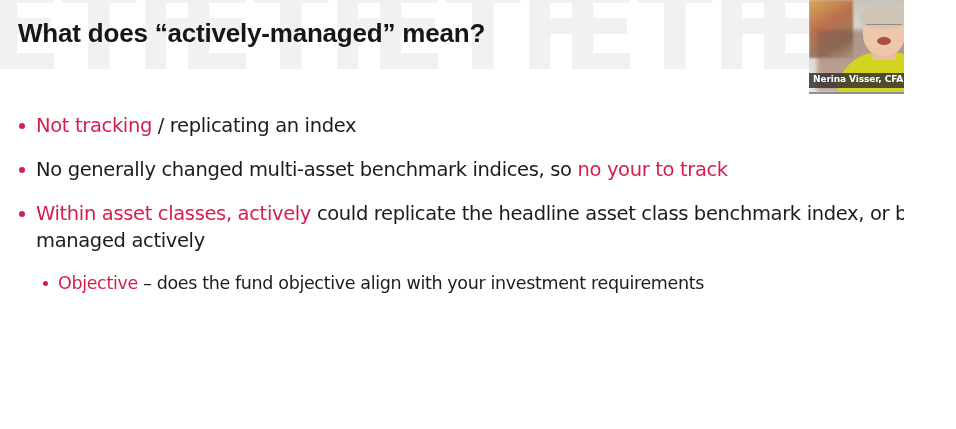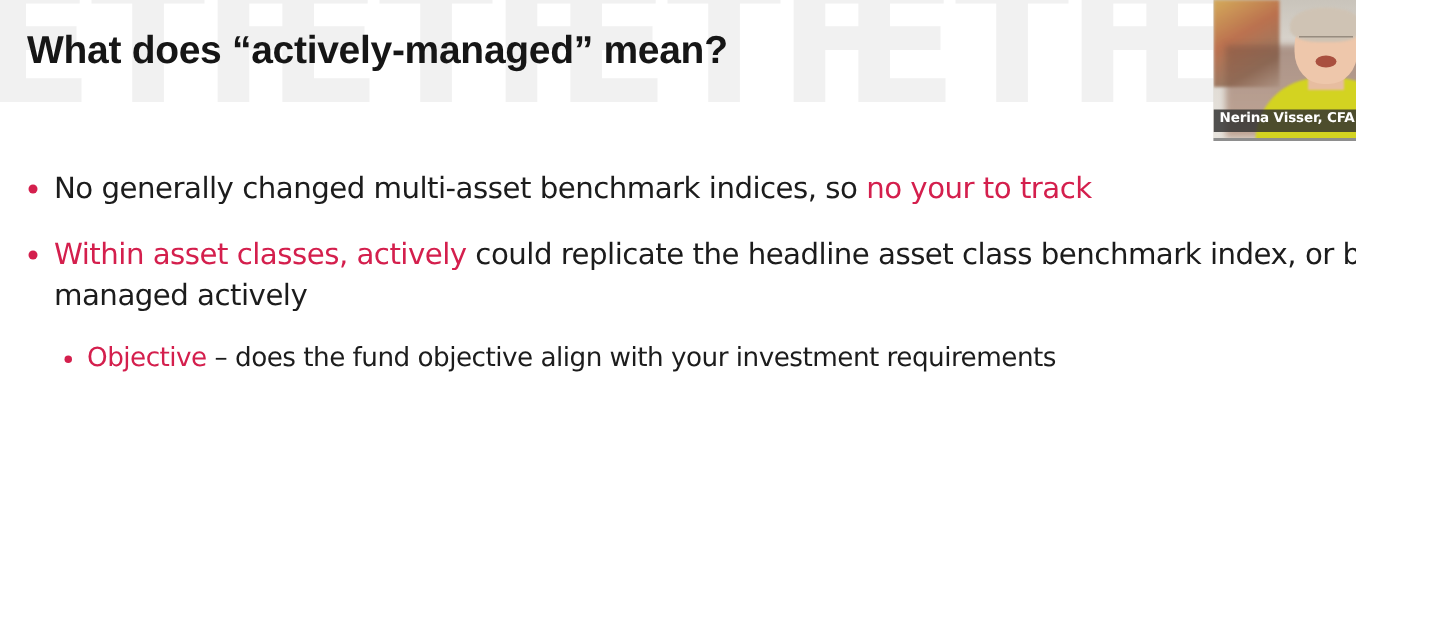--- a/index.html
+++ b/index.html
@@ -221,18 +221,19 @@
     <div id="video-body"></div>
     <div id="video-neck"></div>
     <div id="video-head"></div>
     <div id="video-hair"></div>
     <div id="video-glasses"></div>
     <div id="video-mouth"></div>
     <div id="name-label">Nerina Visser, CFA</div>
   </div>
 
   <div id="bullet-list">
+      <div class="bullet-row"><span class="dot"></span><span class="bullet-text txt-accent">Not tracking</span><span class="bullet-text txt-body"> / replicating an index</span></div>
       <div class="bullet-row"><span class="dot"></span><span class="bullet-text txt-body">No generally changed multi-asset benchmark indices, so </span><span class="bullet-text txt-accent">no your to track</span></div>
       <div class="bullet-row"><span class="dot"></span><span class="bullet-text txt-accent">Within asset classes, actively</span><span class="bullet-text txt-body"> could replicate the headline asset class benchmark index, or be managed actively</span></div>
       <div class="bullet-row level-2"><span class="dot"></span><span class="bullet-text txt-accent">Objective</span><span class="bullet-text txt-body"> – does the fund objective align with your investment requirements</span></div>
     </div>
 
 </div>
 
 </body></html>

